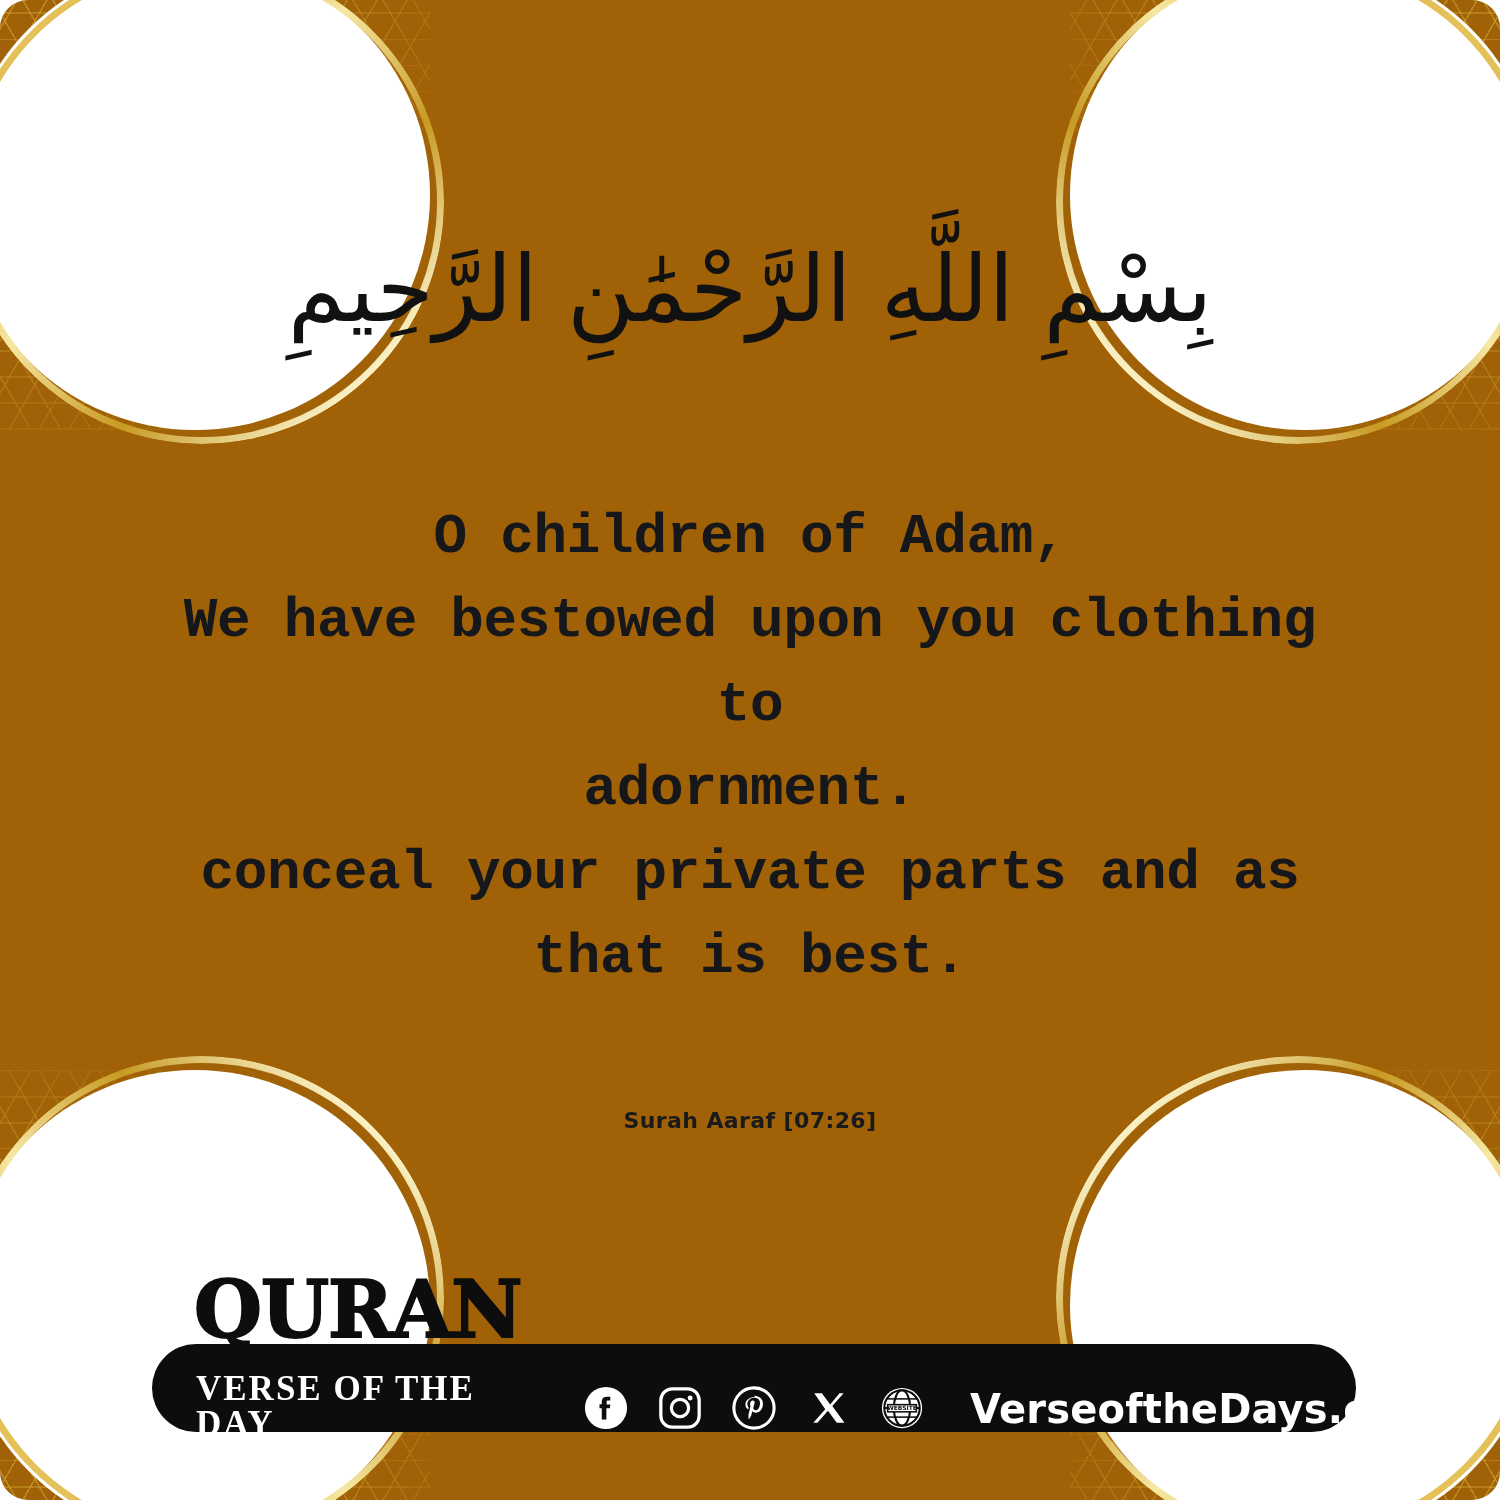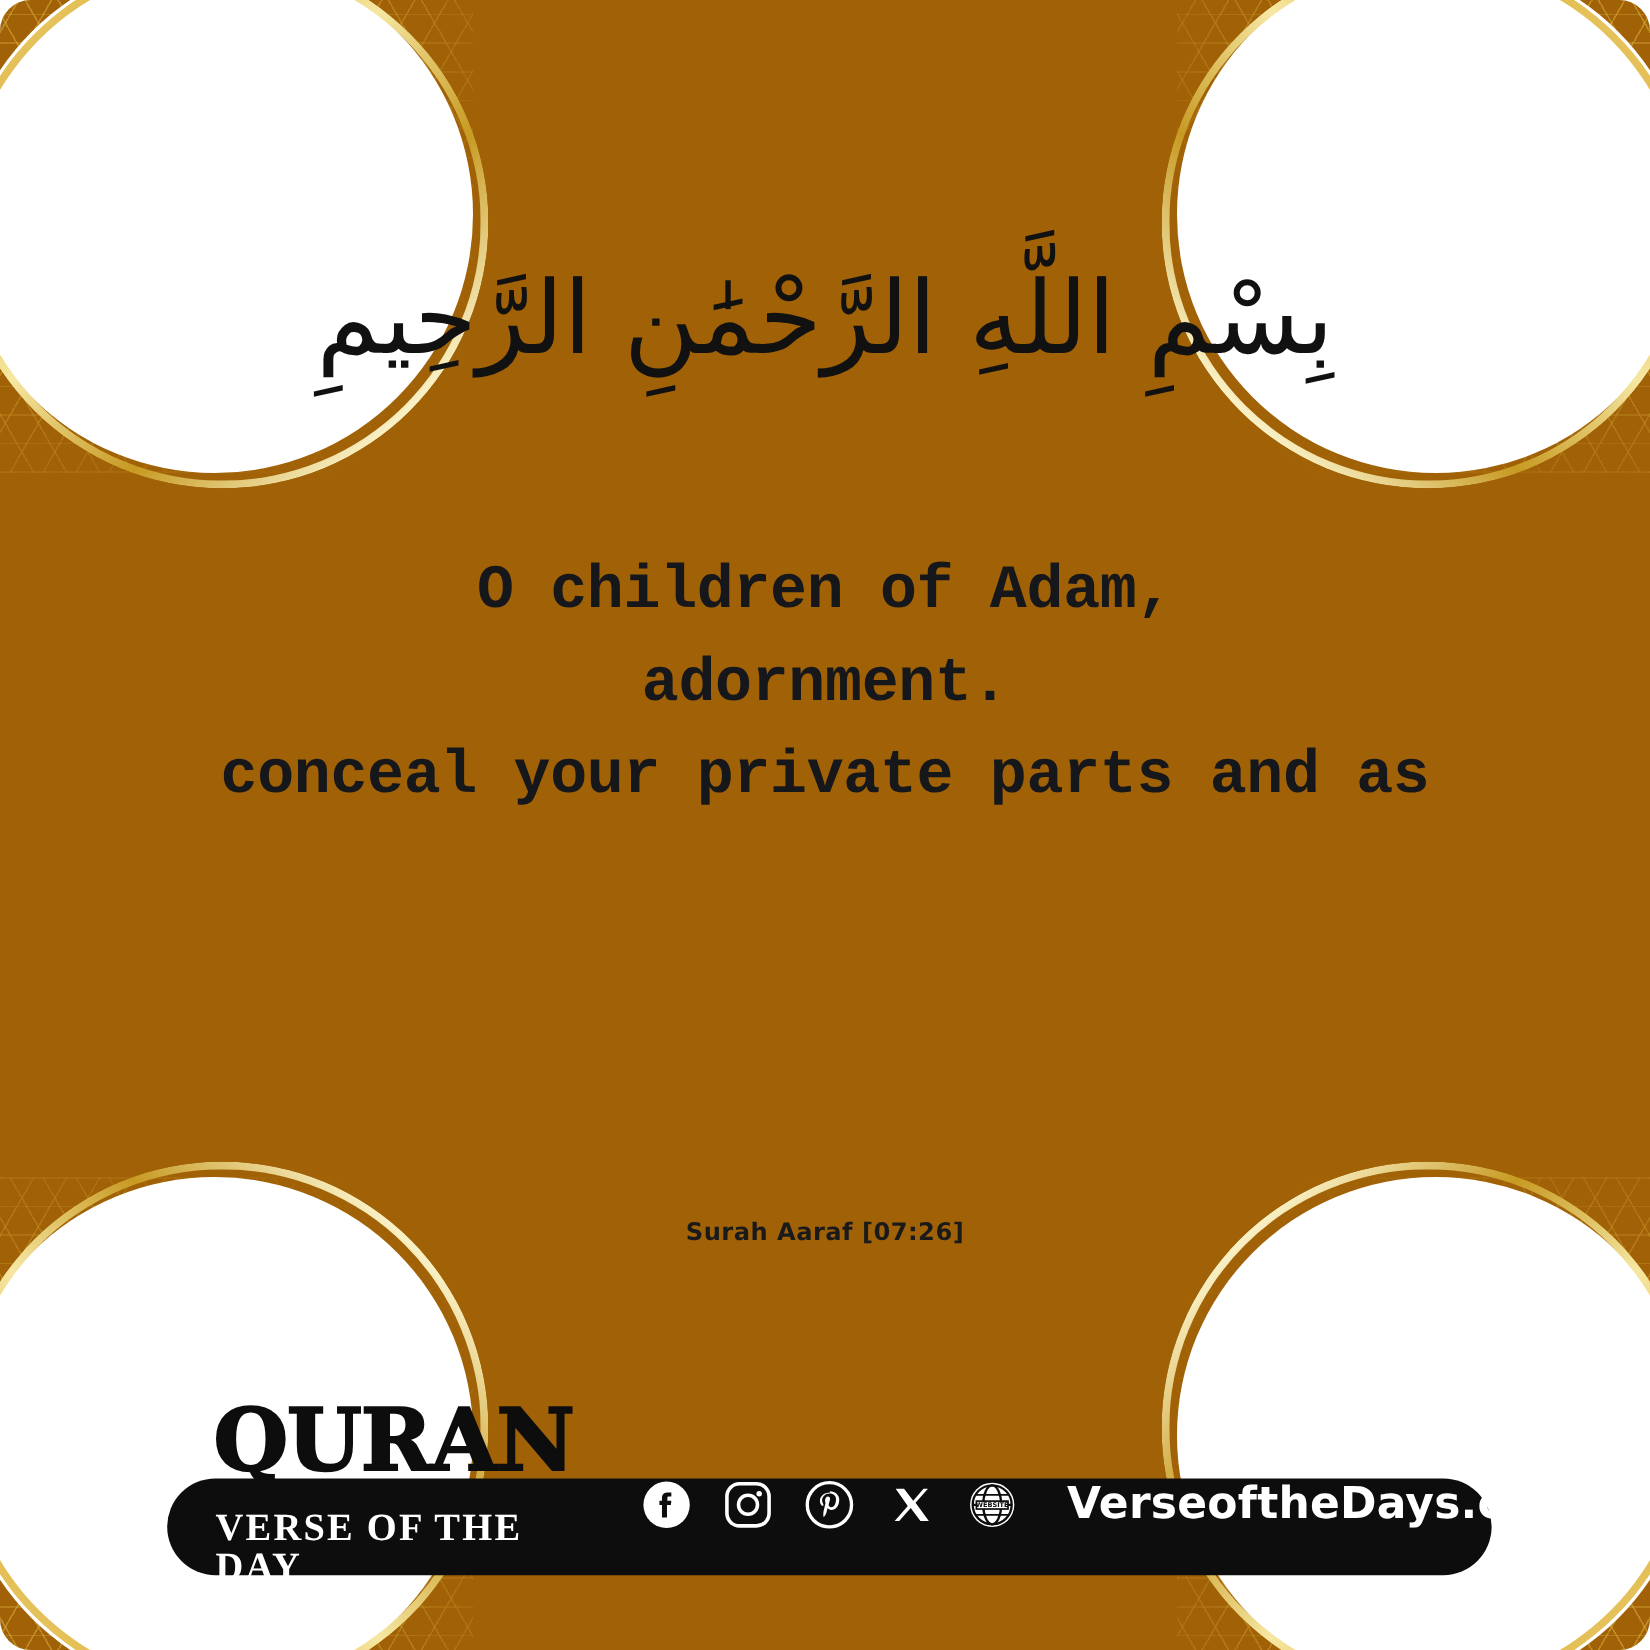--- a/index.html
+++ b/index.html
@@ -167,21 +167,21 @@
     padding-left: 16px;
     margin-top: 24px;
   }
 
   .social-row {
     position: absolute;
     left: 430px;
     top: 62px;
     height: 88px;
     display: flex;
-    align-items: flex-start;
+    align-items: flex-end;
     gap: 26px;
   }
   .soc {
     width: 48px;
     height: 48px;
     display: inline-flex;
     align-items: center;
     justify-content: center;
   }
   .soc svg { display: block; }
@@ -219,22 +219,24 @@
   <div class="corner corner-br">
     <div class="pattern"></div>
     <div class="inner-white"></div>
     <div class="arc"></div>
   </div>
 
   <div class="bismillah">بِسْمِ اللَّهِ الرَّحْمَٰنِ الرَّحِيمِ</div>
 
   <div class="verse">
     <div>O children of Adam,</div>
+    <div>We have bestowed upon you clothing to</div>
     <div>adornment.</div>
     <div>conceal your private parts and as</div>
+    <div>that is best.</div>
   </div>
 
   <div class="reference">Surah Aaraf [07:26]</div>
 
   <div class="brand-wrap">
     <div class="brand-bar"></div>
 
     <div class="brand-logo">
       <div class="brand-quran">QURAN</div>
       <div class="brand-sub">VERSE OF THE DAY</div>

